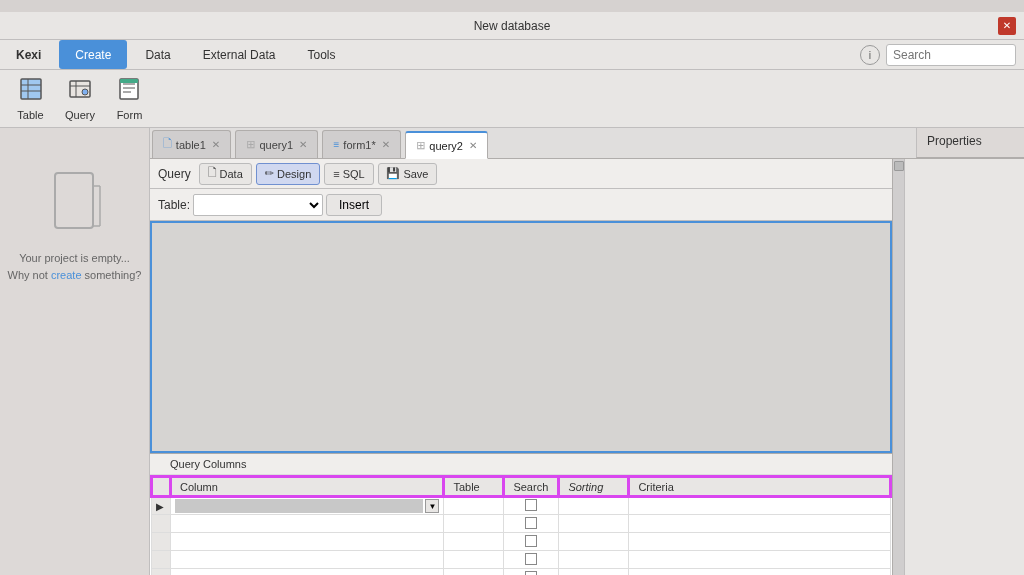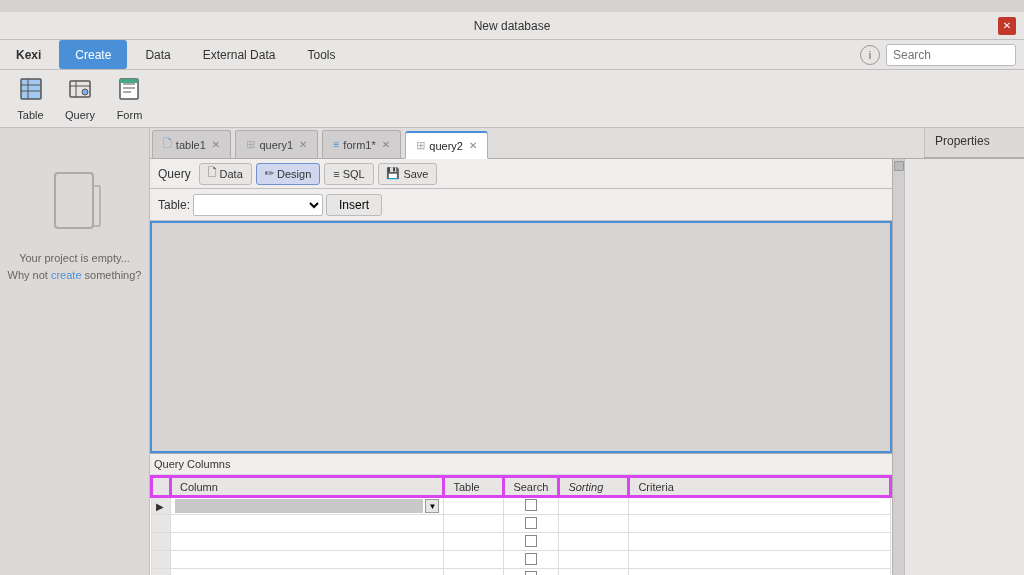--- a/index.html
+++ b/index.html
@@ -251,21 +251,21 @@
       margin: 0;
       min-height: 200px;
     }
 
     
     .query-columns {
       border-top: 1px solid #aaa;
       background: white;
     }
     .query-columns-header {
-      padding: 4px 4px;
+      padding: 4px 20px;
       font-size: 11px;
       color: #333;
       background: #f0eeec;
       border-bottom: 1px solid #ddd;
     }
     .columns-table {
       width: 100%;
       border-collapse: collapse;
       font-size: 11px;
     }
@@ -417,21 +417,21 @@
           <span style="color:#4a90d9; font-size:10px;">≡</span>
           <span>form1*</span>
           <span class="tab-close">✕</span>
         </div>
         <div class="tab active" style="border-top: 2px solid #4a90d9;">
           <span style="color:#aaa;">⊞</span>
           <span>query2</span>
           <span class="tab-close">✕</span>
         </div>
       </div>
-      <div class="properties-header" style="width:100px; border-left:1px solid #c0bebe; border-bottom: 1px solid #b0adab;">Properties</div>
+      <div class="properties-header" style="width:108px; border-left:1px solid #c0bebe; border-bottom: 1px solid #b0adab;">Properties</div>
     </div>
 
     <div class="content-with-scroll">
       <div class="workspace-inner">
 
         <div class="query-toolbar">
           <span class="query-toolbar-label">Query</span>
           <button class="query-btn">
             <span>🗋</span>
             <span>Data</span>

